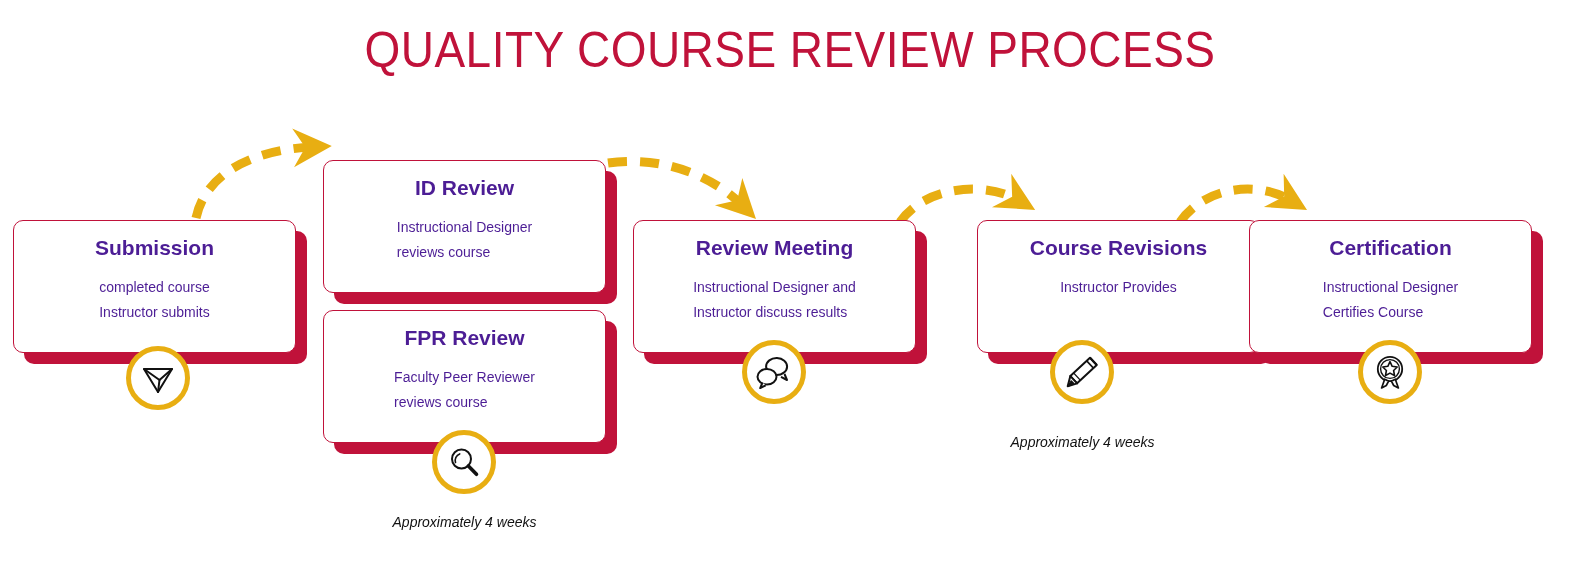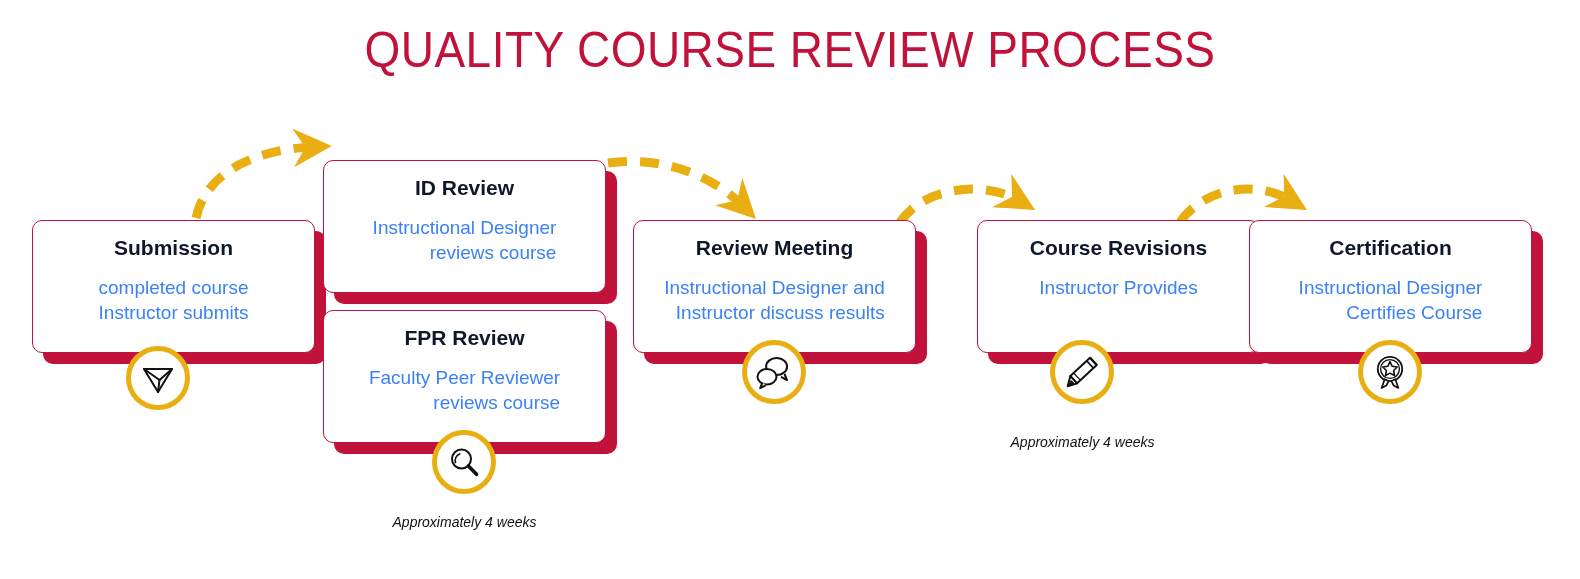--- a/index.html
+++ b/index.html
@@ -76,31 +76,31 @@
     box-sizing: border-box;
     display: flex;
     flex-direction: column;
     align-items: center;
     justify-content: flex-start;
     padding-top: 13px;
   }
   .card-title {
     font-size: 21px;
     font-weight: bold;
-    color: #0f172a;
+    color: #4c1d95;
     text-align: center;
     line-height: 27px;
     white-space: nowrap;
   }
   .card-body {
     margin-top: 14px;
-    font-size: 19px;
+    font-size: 14px;
     font-weight: 400;
-    color: #3b82f6;
-    text-align: right;
+    color: #4c1d95;
+    text-align: left;
     line-height: 25px;
   }
 
   
   .icon-badge {
     position: absolute;
     width: 64px;
     height: 64px;
     border-radius: 50%;
     background: #ffffff;
@@ -148,21 +148,21 @@
 
     <g>
       <path d="M900,222 C925,186 985,181 1018,200" fill="none" stroke="#E8AE12" stroke-width="9" stroke-dasharray="19 13" stroke-linecap="butt" marker-end="url(#goldhead)"></path>
     </g>
 
     <g>
       <path d="M1180,222 C1205,186 1258,181 1290,200" fill="none" stroke="#E8AE12" stroke-width="9" stroke-dasharray="19 13" stroke-linecap="butt" marker-end="url(#goldhead)"></path>
     </g>
   </svg>
 
-  <div class="card-wrap" style="left:32px; top:220px; width:283px; height:133px;">
+  <div class="card-wrap" style="left:13px; top:220px; width:283px; height:133px;">
     <div class="card-shadow"></div>
     <div class="card">
       <div class="card-title">Submission</div>
       <div class="card-body">
         <div>completed course</div>
         <div>Instructor submits</div>
       </div>
     </div>
   </div>
   <div class="icon-badge" style="left:126px; top:346px;">

